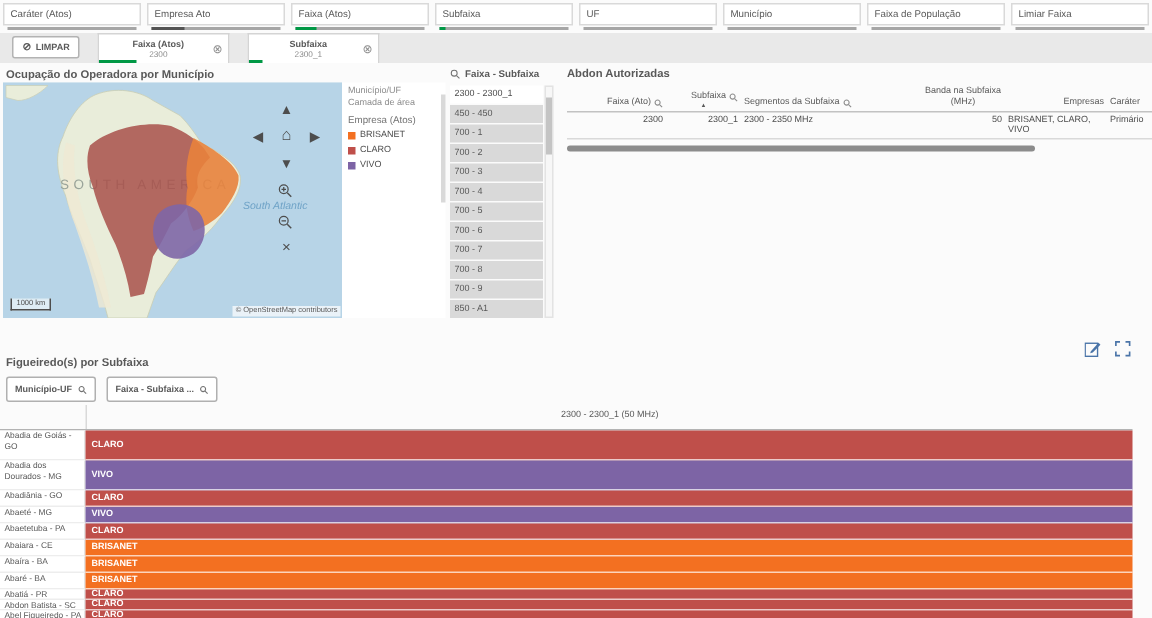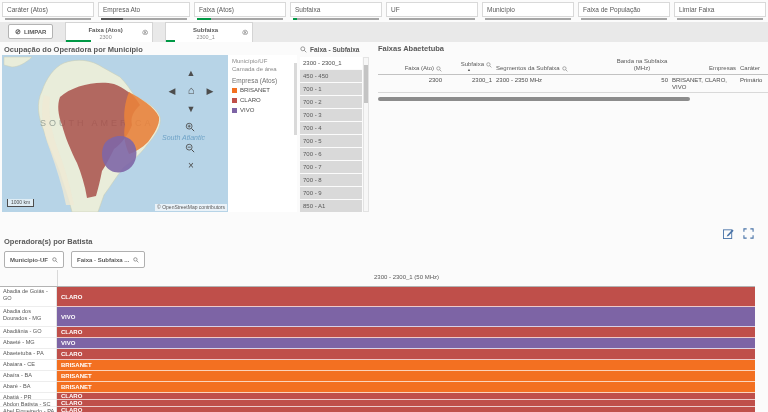--- a/index.html
+++ b/index.html
@@ -258,21 +258,21 @@
         <div class="list-item excluded">700 - 8</div>
         <div class="list-item excluded">700 - 9</div>
         <div class="list-item excluded">850 - A1</div>
       </div>
     <div class="list-scroll">
       <div class="list-thumb"></div>
     </div>
   </div>
 
   <div class="table-panel">
-    <div class="tbl-title">Faixas Abaetetuba</div>
+    <div class="tbl-title">Abdon Autorizadas</div>
     <table>
       <thead>
           <tr id="tbl-head">
             <th style="width: 62px;">
               <span class="th-inner right">
                     <span class="th-label">Faixa (Ato)</span>
                     <span class="magwrap">
                   <svg width="6" height="6" viewBox="0 0 10 10">
                     <circle cx="4" cy="4" r="2.8" fill="none" stroke="#8c8c8c" stroke-width="1.2"></circle>
                     <line x1="6.2" y1="6.2" x2="9" y2="9" stroke="#8c8c8c" stroke-width="1.2"></line>
@@ -346,21 +346,21 @@
     </span>
     <span class="bicn">
       <svg width="11" height="11" viewBox="0 0 12 12" fill="none" stroke="#4a74a8" stroke-width="1.2">
           <path d="M1 4 V1 H4"></path>
           <path d="M8 1 H11 V4"></path>
           <path d="M11 8 V11 H8"></path>
           <path d="M4 11 H1 V8"></path>
         </svg>
     </span>
   </div>
-  <div class="panel-title" style="left:4px;top:237px">Operadora(s) por Batista</div>
+  <div class="panel-title" style="left:4px;top:237px">Figueiredo(s) por Subfaixa</div>
   <div class="pivot-chips" id="pivot-chips">
       <div class="pchip">
         <span>Município-UF</span>
         <span class="magwrap">
           <svg width="6" height="6" viewBox="0 0 10 10">
             <circle cx="4" cy="4" r="2.8" fill="none" stroke="#737373" stroke-width="1.2"></circle>
             <line x1="6.2" y1="6.2" x2="9" y2="9" stroke="#737373" stroke-width="1.2"></line>
           </svg>
         </span>
       </div>

